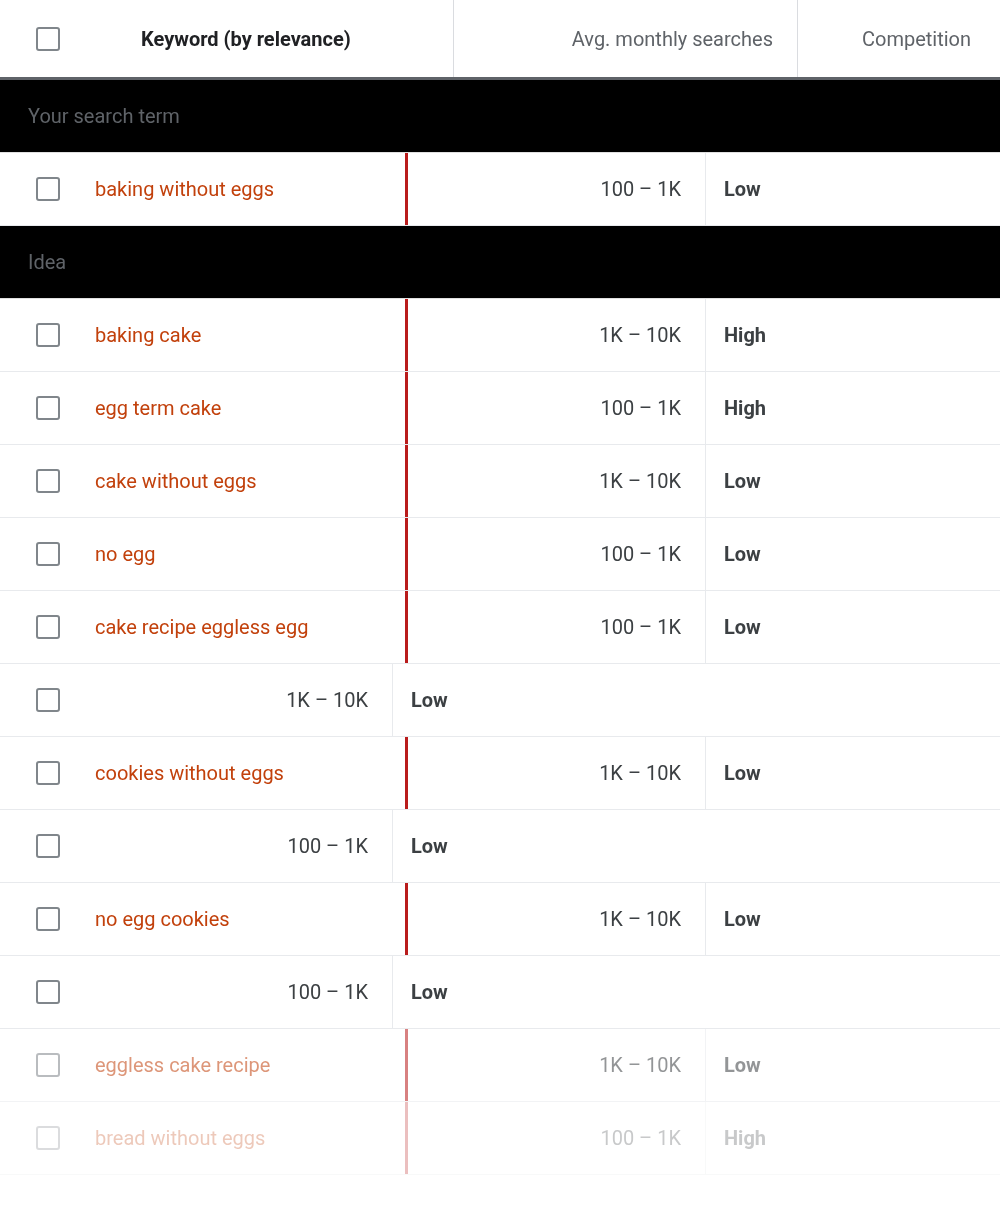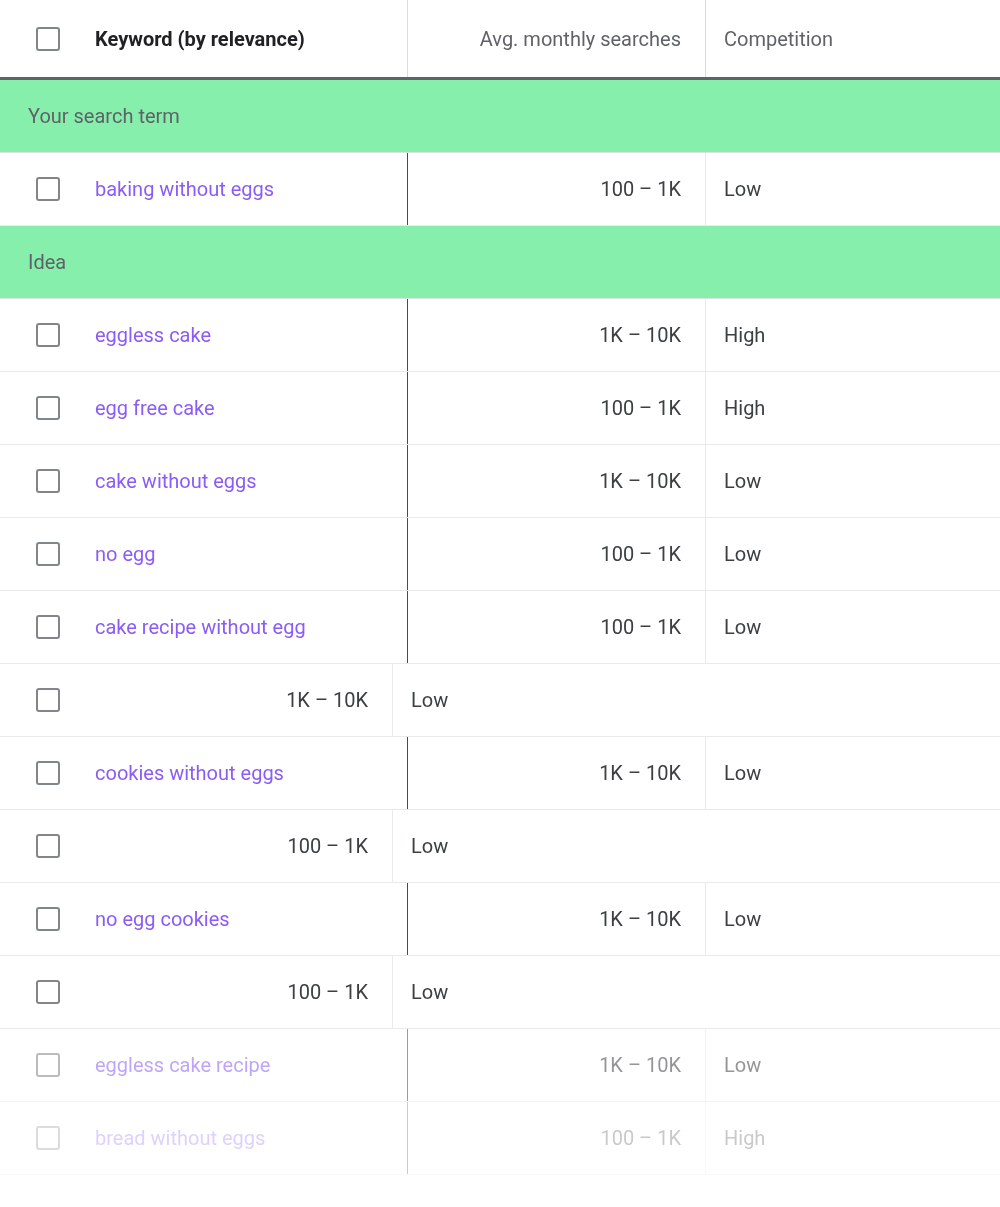--- a/index.html
+++ b/index.html
@@ -3,52 +3,53 @@
 <meta charset="utf-8">
 <style>
   * { box-sizing: border-box; margin: 0; padding: 0; }
   html, body { width: 1000px; font-family: Roboto, Arial, sans-serif; color: #3c4043; background: #fff; }
   .table { width: 1000px; }
   .header-row {
     display: flex;
     align-items: center;
     height: 80px;
     border-bottom: 3px solid #5f6368;
+    gap: 46px;
   }
   .row {
     display: flex;
     align-items: center;
     height: 73px;
     border-bottom: 1px solid #e8eaed;
     background: #fff;
   }
   .section-row {
     display: flex;
     align-items: center;
     height: 73px;
-    background: #86efac;
+    background: #000000;
     border-bottom: 1px solid #e0e0e0;
     padding-left: 28px;
     font-size: 20px;
     color: #5f6368;
   }
   .col-checkbox {
     width: 95px;
     display: flex;
     align-items: center;
     justify-content: flex-start;
     padding-left: 36px;
   }
   .col-keyword {
     flex: 0 0 313px;
     width: 313px;
     font-size: 20px;
-    color: #8b5cf6;
+    color: #c2410c;
     padding-right: 16px;
-    border-right: 1px solid #b91c1c;
+    border-right: 3px solid #b91c1c;
     height: 100%;
     display:flex;
     align-items:center;
   }
   .header-row .col-keyword {
     border-right: 1px solid #dadce0;
   }
   .col-searches {
     flex: 0 0 298px;
     width: 298px;
@@ -66,20 +67,21 @@
     border-right: 1px solid #dadce0;
   }
   .col-competition {
     flex: 1;
     padding-left: 18px;
     font-size: 20px;
     color: #3c4043;
     height:100%;
     display:flex;
     align-items:center;
+    font-weight:bold;
   }
   .header-row .col-keyword { font-weight: 700; color: #202124; }
   .header-row .col-searches,
   .header-row .col-competition { color: #5f6368; font-weight: 400; }
   .checkbox {
     width: 24px;
     height: 24px;
     border: 2.5px solid #80868b;
     border-radius: 3px;
     background: #fff;
@@ -116,29 +118,29 @@
   </div>
 
   <div class="section-row">
     <span>Idea</span>
   </div>
 
   <div class="row">
     <div class="col-checkbox">
         <div class="checkbox"></div>
       </div>
-    <div class="col-keyword">eggless cake</div>
+    <div class="col-keyword">baking cake</div>
     <div class="col-searches">1K – 10K</div>
     <div class="col-competition">High</div>
   </div>
   <div class="row">
     <div class="col-checkbox">
         <div class="checkbox"></div>
       </div>
-    <div class="col-keyword">egg free cake</div>
+    <div class="col-keyword">egg term cake</div>
     <div class="col-searches">100 – 1K</div>
     <div class="col-competition">High</div>
   </div>
   <div class="row">
     <div class="col-checkbox">
         <div class="checkbox"></div>
       </div>
     <div class="col-keyword">cake without eggs</div>
     <div class="col-searches">1K – 10K</div>
     <div class="col-competition">Low</div>
@@ -148,21 +150,21 @@
         <div class="checkbox"></div>
       </div>
     <div class="col-keyword">no egg</div>
     <div class="col-searches">100 – 1K</div>
     <div class="col-competition">Low</div>
   </div>
   <div class="row">
     <div class="col-checkbox">
         <div class="checkbox"></div>
       </div>
-    <div class="col-keyword">cake recipe without egg</div>
+    <div class="col-keyword">cake recipe eggless egg</div>
     <div class="col-searches">100 – 1K</div>
     <div class="col-competition">Low</div>
   </div>
   <div class="row">
     <div class="col-checkbox">
         <div class="checkbox"></div>
       </div>
     <div class="col-searches">1K – 10K</div>
     <div class="col-competition">Low</div>
   </div>

